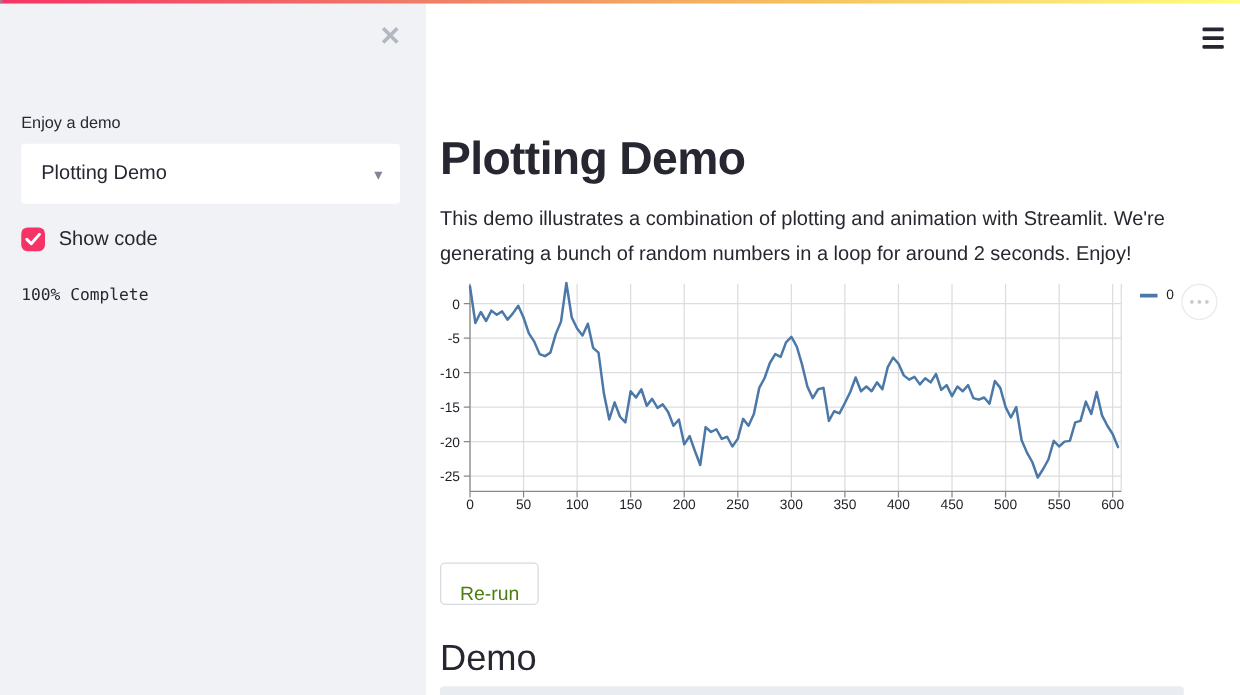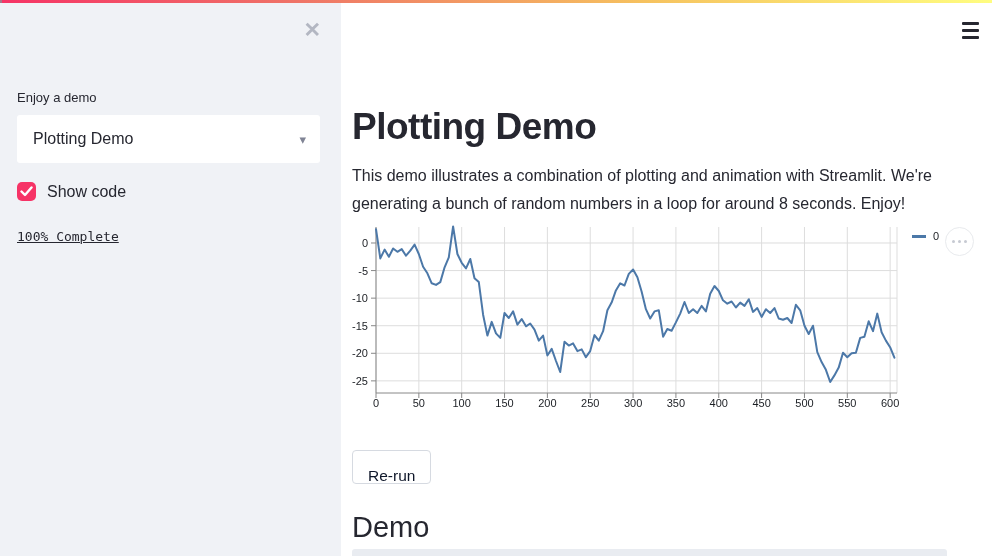--- a/index.html
+++ b/index.html
@@ -18,21 +18,21 @@
   .widget-label { position:absolute; left:17px; top:87px; font-size:13px; color:#262730; }
   .selectbox { position:absolute; left:17px; top:112px; width:303px; height:48px; background:#fff;
     border:none; border-radius:3px; display:flex; align-items:center; cursor:pointer; }
   .selectbox-value { font-size:16px; color:#262730; padding-left:16px; flex:1; }
   .selectbox-caret { color:#808495; font-size:13px; padding-right:14px; }
   .checkbox-row { position:absolute; left:17px; top:179px; display:flex; align-items:center; cursor:pointer; }
   .checkbox-box { width:19px; height:19px; border-radius:5px; display:flex; align-items:center;
     justify-content:center; flex:none; }
   .checkbox-label { font-size:16px; margin-left:11px; color:#262730; }
   .progress-text { position:absolute; left:17px; top:226px; font-family:"DejaVu Sans Mono", monospace;
-    font-size:13px; color:#262730;text-decoration:underline; }
+    font-size:13px; color:#262730; }
 
   
   .main { position:absolute; left:341px; top:3px; width:651px; height:553px; background:#fff; }
   .menu-btn { position:absolute; top:19px; right:13px; width:17px; background:none; border:none;
     cursor:pointer; display:flex; flex-direction:column; gap:4px; padding:0; }
   .menu-btn .bar { display:block; width:17px; height:3px; background:#262730; border-radius:1px; }
 
   h1.page-title { position:absolute; left:11px; top:103px; font-size:37px; font-weight:700;
     letter-spacing:-0.5px; color:#262730; }
   p.description { position:absolute; left:11px; top:159px; width:640px; font-size:16px;
@@ -42,21 +42,21 @@
   .chart svg { position:absolute; left:0; top:0; }
   .legend { position:absolute; left:560px; top:5px; display:flex; align-items:center; }
   .legend-swatch { width:14px; height:3px; margin-top:1px; }
   .legend-label { font-size:11px; color:#1b1e23; margin-left:7px; }
   .chart-menu { position:absolute; left:593px; top:2px; width:29px; height:29px; border-radius:50%;
     background:#fff; border:1px solid #e8eaed; cursor:pointer; display:flex; align-items:center;
     justify-content:center; gap:2.5px; }
   .chart-menu .dot { width:3.5px; height:3.5px; border-radius:50%; background:#c6cad2; }
 
   .rerun { position:absolute; left:11px; top:447px; height:29px; padding:16px 15px; background:#fff;
-    border:1px solid #d6dae1; border-radius:4px; font-size:15.5px; color:#0f172a; cursor:pointer;
+    border:1px solid #d6dae1; border-radius:4px; font-size:15.5px; color:#4d7c0f; cursor:pointer;
     font-family:"Liberation Sans",sans-serif; }
   h2.code-heading { position:absolute; left:11px; top:508px; font-size:29px; font-weight:400; color:#262730; }
   .code-strip { position:absolute; left:11px; top:546px; width:595px; height:7px; background:#e9ecf1;
     border-radius:3px 3px 0 0; }
 </style>
 </head>
 <body>
 
 <div id="app">
   <div class="decoration"></div>
@@ -83,21 +83,21 @@
   </aside>
 
   <main class="main">
     <button class="menu-btn">
       <span class="bar"></span>
       <span class="bar"></span>
       <span class="bar"></span>
     </button>
 
     <h1 class="page-title">Plotting Demo</h1>
-    <p class="description">This demo illustrates a combination of plotting and animation with Streamlit. We're generating a bunch of random numbers in a loop for around 8 seconds. Enjoy!</p>
+    <p class="description">This demo illustrates a combination of plotting and animation with Streamlit. We're generating a bunch of random numbers in a loop for around 2 seconds. Enjoy!</p>
 
     <div class="chart">
       <svg id="chart-svg" width="553" height="190">
           <line x1="24" x2="24" y1="2" y2="168" stroke="#dddddd" stroke-width="1"></line>
           <line x1="66.84539473684211" x2="66.84539473684211" y1="2" y2="168" stroke="#dddddd" stroke-width="1"></line>
           <line x1="109.69078947368422" x2="109.69078947368422" y1="2" y2="168" stroke="#dddddd" stroke-width="1"></line>
           <line x1="152.5361842105263" x2="152.5361842105263" y1="2" y2="168" stroke="#dddddd" stroke-width="1"></line>
           <line x1="195.38157894736844" x2="195.38157894736844" y1="2" y2="168" stroke="#dddddd" stroke-width="1"></line>
           <line x1="238.22697368421052" x2="238.22697368421052" y1="2" y2="168" stroke="#dddddd" stroke-width="1"></line>
           <line x1="281.0723684210526" x2="281.0723684210526" y1="2" y2="168" stroke="#dddddd" stroke-width="1"></line>

